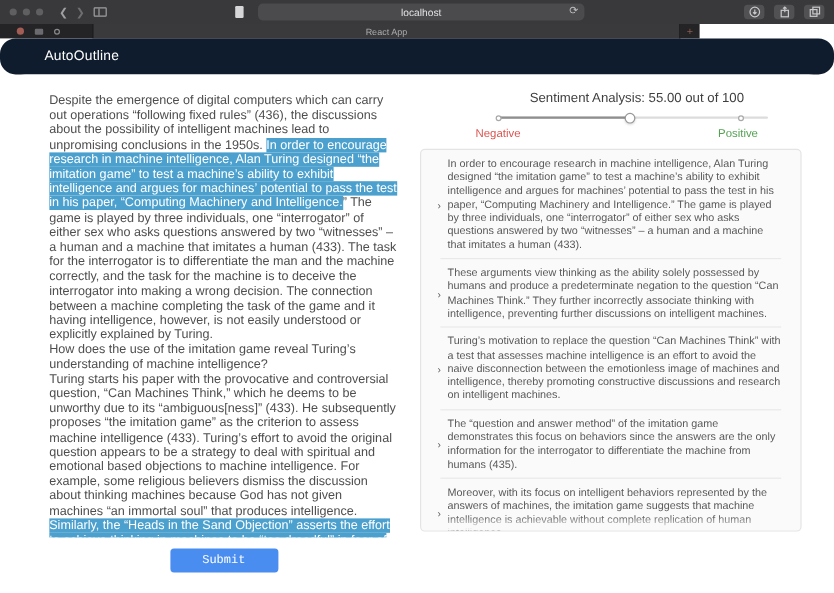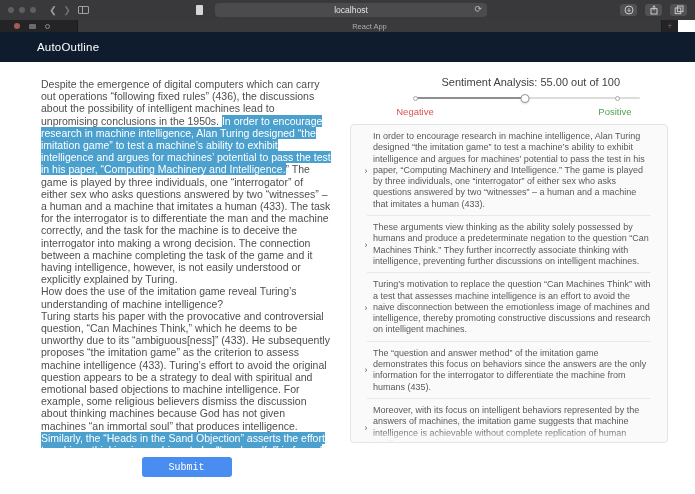--- a/index.html
+++ b/index.html
@@ -23,38 +23,38 @@
   .addr { position:absolute; left:215px; top:3px; width:272px; height:14px;
           background:#4b4b4e; border-radius:4px; display:flex; align-items:center;
           justify-content:center; }
   .addr-text { color:#e3e3e5; font-size:8.5px; }
   .refresh { position:absolute; right:5px; top:1px; color:#b9b9bb; font-size:9px; }
   .actions { position:absolute; right:8px; top:4px; display:flex; gap:8px; }
   .actbtn { width:17px; height:12px; background:#515154; border-radius:3px;
             display:flex; align-items:center; justify-content:center; }
   .actbtn svg { display:block; }
 
-  .tabbar { position:absolute; top:20px; left:0; width:678px; height:12px;
+  .tabbar { position:absolute; top:20px; left:0; width:583px; height:12px;
             background:#242427; display:flex; align-items:stretch; }
   .pins { width:78px; display:flex; align-items:center; gap:9px; padding-left:14px;
           border-right:1px solid #1b1b1d; }
   .pin1 { width:6px; height:6px; border-radius:50%; background:#a35d55; }
   .pin2 { width:7px; height:5px; background:#6b6b6f; border-radius:1px; }
   .pin3 { width:5px; height:5px; border:1px solid #8b8b8e; border-radius:50%; }
   .tab  { flex:1; display:flex; align-items:center; justify-content:center;
           font-size:7.5px; border-right:1px solid #1b1b1d; }
   .tab.active { background:#3a3a3d; color:#ababad; }
   .tab.inactive { background:#29292c; color:#838386; }
   .newtab { width:16px; display:flex; align-items:center; justify-content:center;
             color:#8c5c4d; font-size:9px; }
 
   
   .app-header { position:absolute; top:32px; left:0; width:695px; height:30px;
                 background:var(--header,#0f1c2d); color:#fff; font-size:11.5px;
-                line-height:30px; padding-left:37px; letter-spacing:.2px; }
+                line-height:30px; padding-left:37px; letter-spacing:.2px;border-radius:13px; }
   .content { position:absolute; top:62px; left:0; width:695px; height:432px; background:#fff;border-radius:21px; }
 
   
   .doc { position:absolute; left:41px; top:16px; width:291px; height:370px;
          overflow:hidden; font-size:10.5px; line-height:12.2px; color:#4e4e4e; }
   .para { margin:0; }
   .hl { background:var(--hl,#4BA0CE); color:#fff; }
   .btn-row { position:absolute; left:41px; top:395px; width:291px; display:flex;
              justify-content:center; gap:20px; }
   .btn { height:20px; border-radius:3px; font-size:10px; font-family:Liberation Mono, monospace; }

